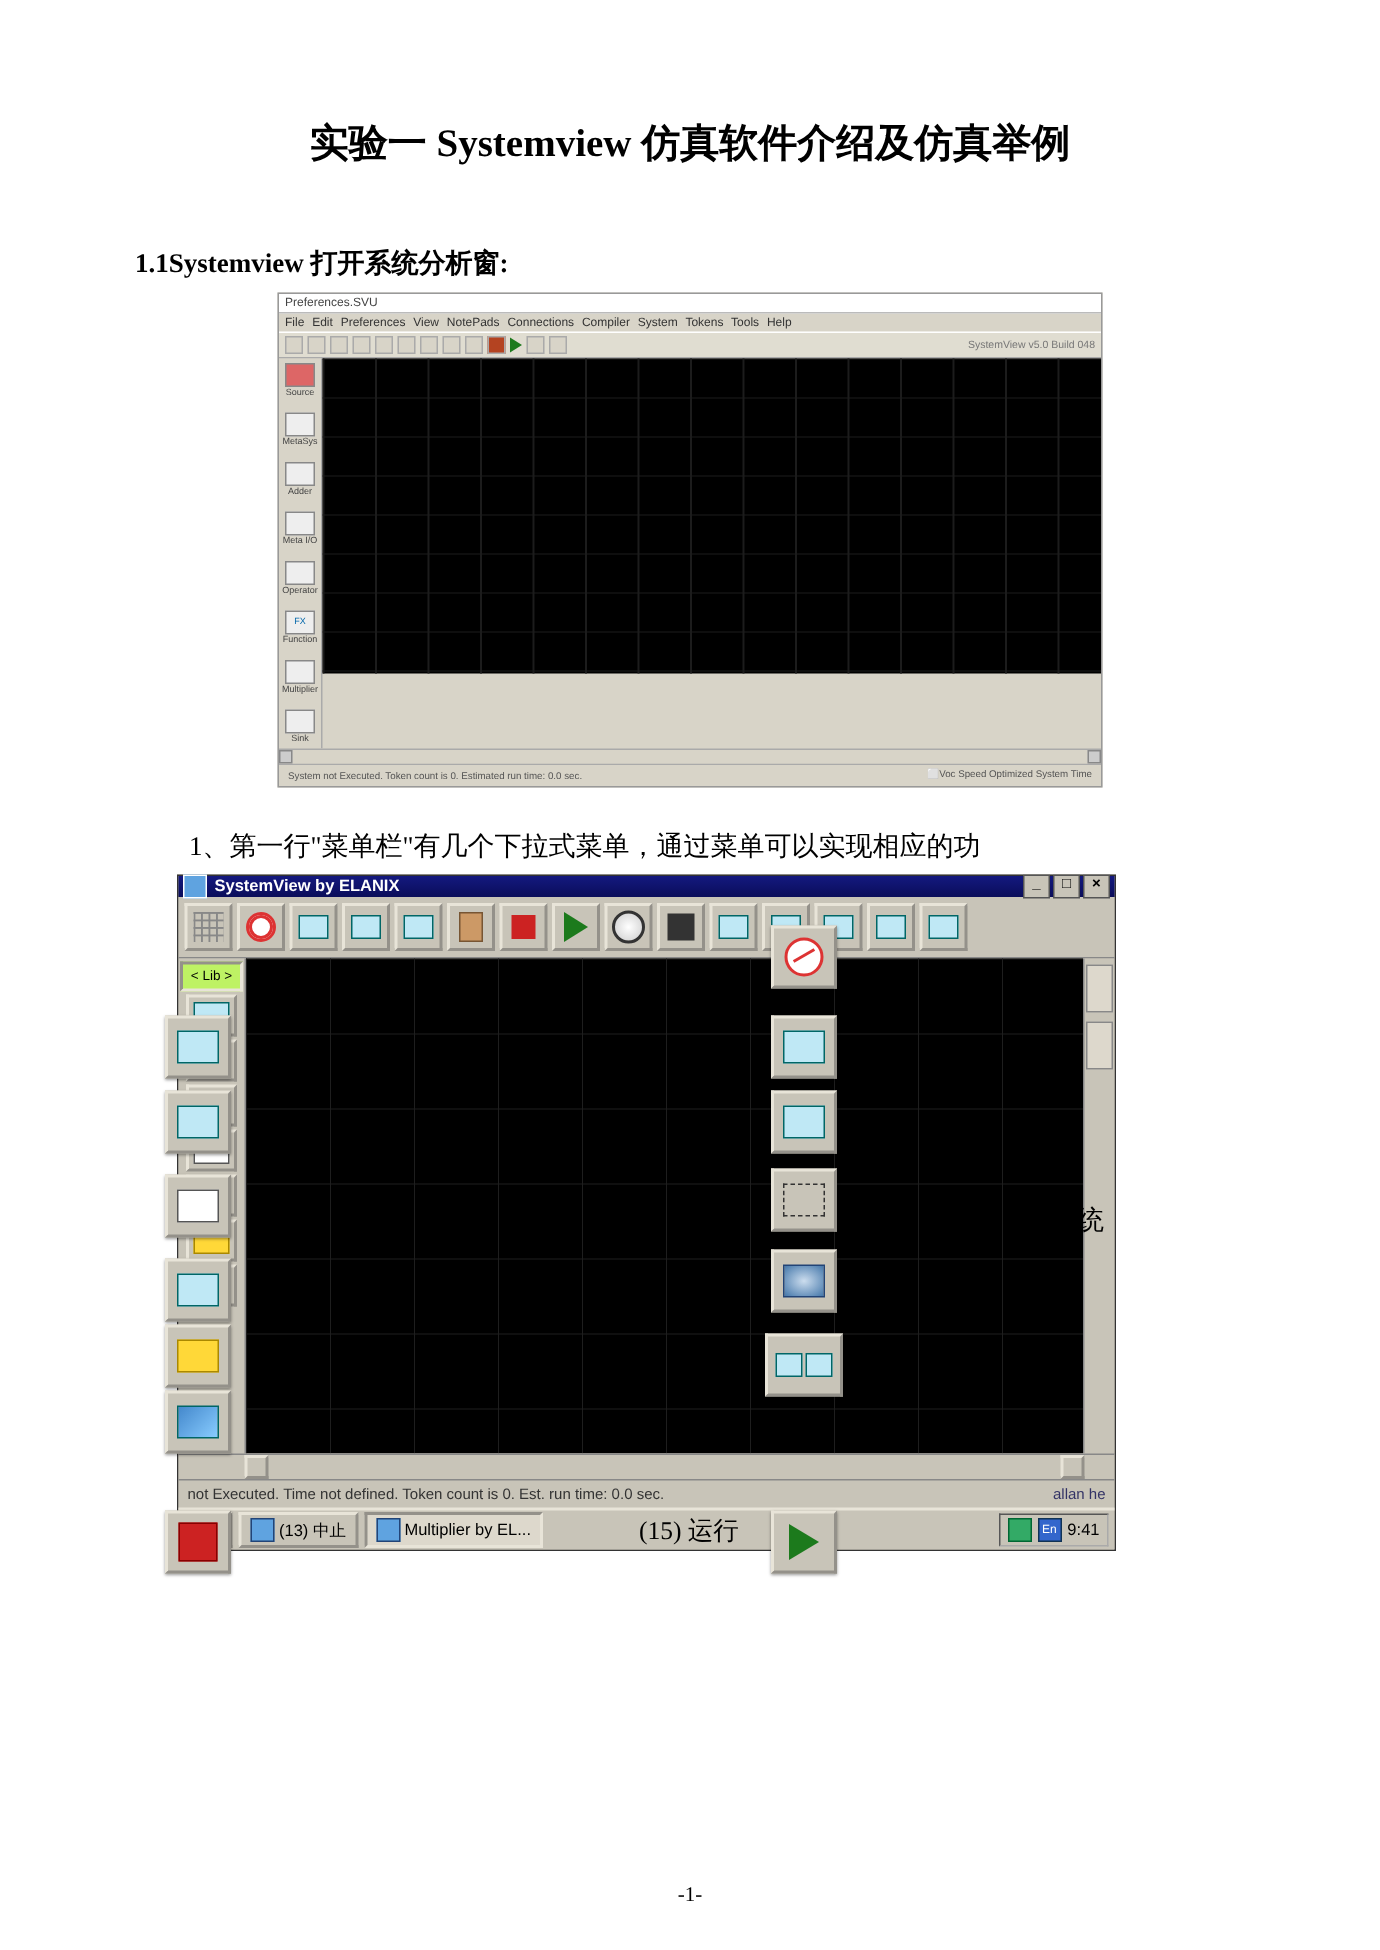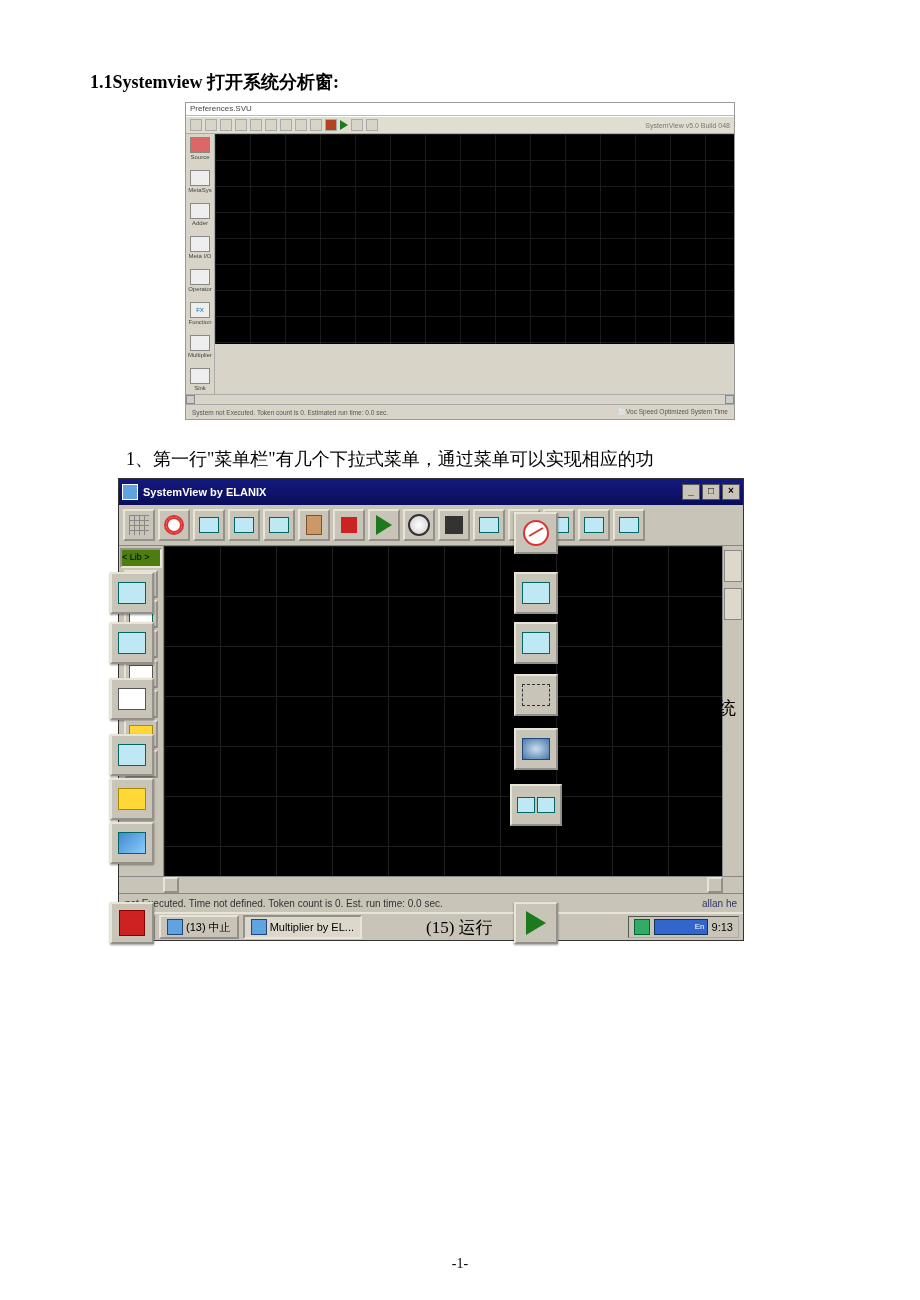--- a/index.html
+++ b/index.html
@@ -152,21 +152,21 @@
   
   .ss2wrap { position: relative; width: 626px; margin: 2px auto 16px 28px; }
   .ss2 {
     width: 624px;
     border: 1px solid #333;
     background: #c8c4b8;
     font-family: Tahoma, "MS Sans Serif", Arial, sans-serif;
     font-size: 11px;
   }
   .ss2 .titlebar2 {
-    height: 26px;
+    height: 14px;
     background: linear-gradient(#14197f,#0a0d5a);
     color: #fff;
     display: flex; align-items: center;
     padding: 0 3px;
     font-weight: bold;
   }
   .ss2 .titlebar2 .t-icon {
     width: 14px; height: 14px;
     background: #5fa3e0;
     border: 1px solid #fff;
@@ -225,22 +225,22 @@
   .ss2 .palette2 {
     width: 44px;
     background: #c8c4b8;
     border-right: 1px solid #888;
     display:flex;flex-direction:column;align-items:center;
     padding: 2px 0; gap: 2px;
   }
   .ss2 .lib {
     width: 38px; height: 16px;
     border: 2px inset #e8e4d8;
-    background: #4d7c0f;
-    font-size: 9px; text-align:left; line-height:14px;
+    background: #bef264;
+    font-size: 9px; text-align:center; line-height:14px;
   }
   .ss2 .pal2 {
     width: 34px; height: 28px;
     border: 2px outset #e8e4d8;
     background: #c8c4b8;
     display:flex;align-items:center;justify-content:center;
     box-sizing:border-box;
   }
   .ss2 .pal2 .inner {
     width: 22px; height: 16px;
@@ -296,21 +296,21 @@
   .ss2 .taskbar .tbtn{
     height:20px;padding:0 6px;
     border:2px outset #e8e4d8;background:#c8c4b8;
     display:flex;align-items:center;gap:3px;
   }
   .ss2 .taskbar .tbtn.active{border:2px inset #e8e4d8;background:#ddd8cc;}
   .ss2 .taskbar .tico{width:14px;height:14px;background:#5fa3e0;border:1px solid #247;}
   .ss2 .tray{margin-left:auto;display:flex;align-items:center;gap:4px;
     border:1px inset #aaa;padding:0 5px;height:20px;}
   .ss2 .tray .ti{width:14px;height:14px;background:#3a6;border:1px solid #063;}
-  .ss2 .tray .ti.b{background:#36c;border-color:#135;padding-left:38px;}
+  .ss2 .tray .ti.b{background:#36c;border-color:#135;}
 
   
   .ov{position:absolute;width:40px;height:38px;border:2px outset #e8e4d8;
     background:#c8c4b8;display:flex;align-items:center;justify-content:center;
     box-shadow:0 1px 2px rgba(0,0,0,.4);}
   .ov .oi{width:26px;height:20px;border:1px solid #066;background:#bfe8f5;}
   .ov.circ .oi{border:2px solid #d33;border-radius:50%;width:22px;height:22px;background:#fff;
      position:relative;}
   .ov.circ .oi::after{content:"";position:absolute;left:3px;top:9px;width:16px;height:2px;background:#d33;
      transform:rotate(-30deg);}
@@ -344,25 +344,27 @@
   }
   .bottom-row .quad-icon div{background:#6b8; border:1px solid #464;}
   .bottom-row .quad-icon div:nth-child(2){background:#c96;}
   .bottom-row .quad-icon div:nth-child(3){background:#69c;}
   .bottom-row .quad-icon div:nth-child(4){background:#bbb;}
 </style>
 </head>
 <body>
 
 <div class="page">
+  <h1 class="title">实验一 Systemview 仿真软件介绍及仿真举例</h1>
 
   <div class="section-heading">1.1Systemview 打开系统分析窗:</div>
 
   <div class="ss1">
     <div class="titlebar1">Preferences.SVU</div>
+    <div class="menubar1">File  Edit  Preferences  View  NotePads  Connections  Compiler  System  Tokens  Tools  Help</div>
     <div class="toolbar1">
       <div class="tb-btn"></div>
       <div class="tb-btn"></div>
       <div class="tb-btn"></div>
       <div class="tb-btn"></div>
       <div class="tb-btn"></div>
       <div class="tb-btn"></div>
       <div class="tb-btn"></div>
       <div class="tb-btn"></div>
       <div class="tb-btn"></div>
@@ -468,21 +470,21 @@
             <span>(13)    中止</span>
         </div>
         <div class="tbtn active">
           <div class="tico"></div>
             <span>Multiplier by EL...</span>
         </div>
         <span style="margin-left:60px;font-family:'SimSun';font-size:17px;">(15)   运行</span>
         <div class="tray">
           <div class="ti"></div>
           <div class="ti b" style="color:#fff;font-size:8px;text-align:center;line-height:14px;">En</div>
-          <span>9:13</span>
+          <span>9:41</span>
         </div>
       </div>
     </div>
 
     <div class="ov circ" style="top:34px;left:396px;">
         <div class="oi"></div>
       </div>
     <div class="ov" style="top:94px;left:396px;">
         <div class="oi"></div>
       </div>

